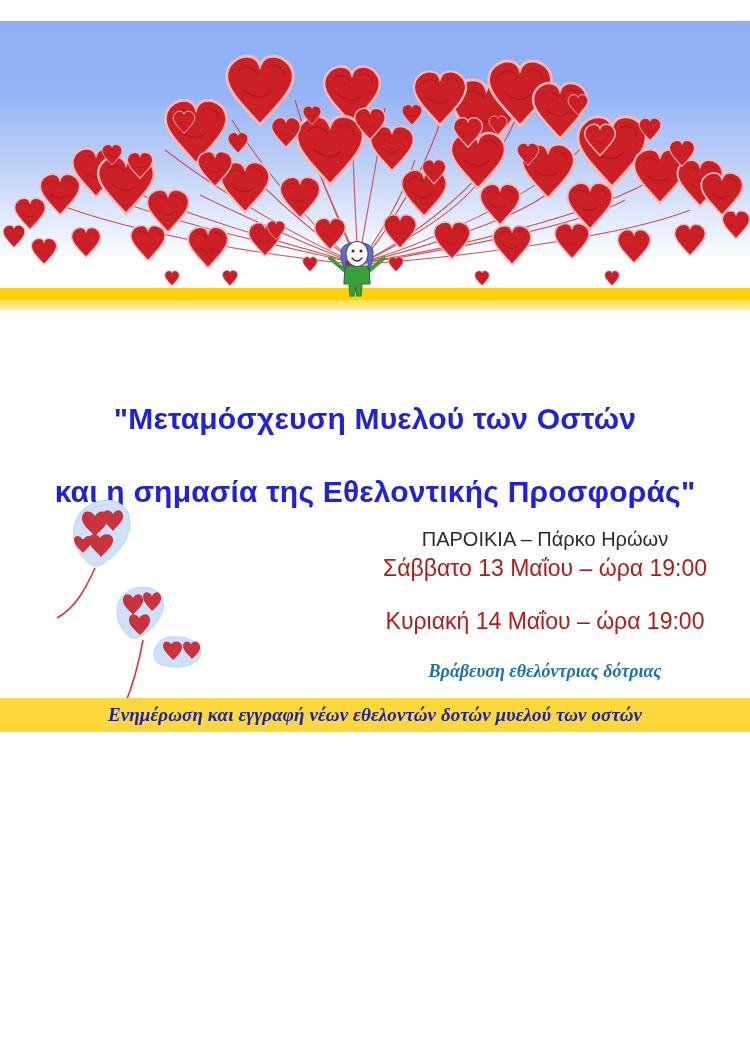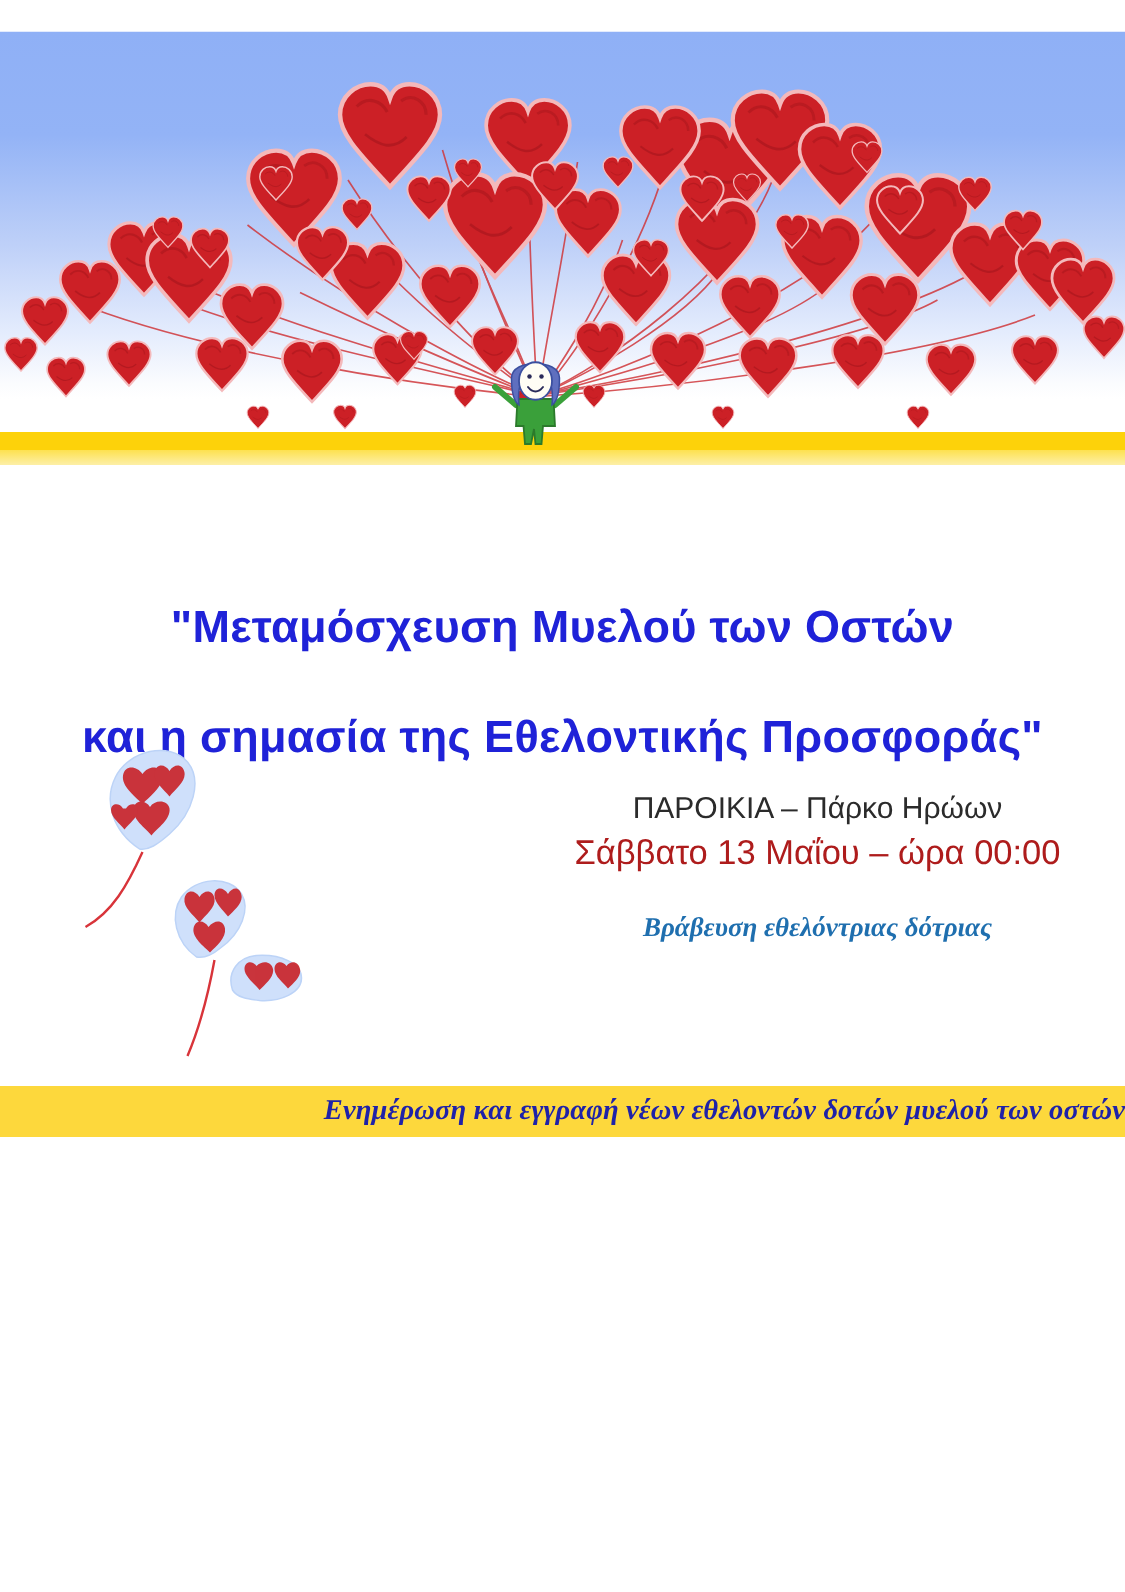--- a/index.html
+++ b/index.html
@@ -51,22 +51,22 @@
   .award{
     font-family:"Liberation Serif",serif;font-style:italic;font-weight:bold;
     font-size:18px;color:#1f6faf;white-space:nowrap;margin-top:6px;
   }
 
   
   .balloons{position:absolute;left:55px;top:490px;width:180px;height:215px;}
 
   
   .banner{
-    position:absolute;left:0;top:724px;width:750px;height:34px;
-    background:#fdd83c;display:flex;align-items:center;justify-content:flex-end;
+    position:absolute;left:0;top:698px;width:750px;height:34px;
+    background:#fdd83c;display:flex;align-items:center;justify-content:center;
   }
   .banner span{
     font-family:"Liberation Serif",serif;font-style:italic;font-weight:bold;
     font-size:19px;color:#1f22a8;letter-spacing:.1px;white-space:nowrap;
   }
 
   
   .footer{position:absolute;left:0;top:770px;width:750px;height:291px;}
 </style>
 </head>
@@ -352,21 +352,22 @@
 
     <path d="M100,170 C96,158 104,148 116,147 C132,146 146,152 146,162 C146,172 132,178 118,177 C110,176 103,175 100,170 Z" fill="#cfe0fb" stroke="#bcd3f7" stroke-width="1"></path>
     <g fill="#c9252b" opacity=".92">
       <path d="M116,154 C113,150 108,151 108,156 C108,161 115,166 118,170 C122,166 128,161 127,156 C126,151 120,150 116,154 Z"></path>
       <path d="M136,154 C133,150 128,151 128,156 C128,161 134,165 137,169 C141,165 146,161 145,156 C144,151 139,150 136,154 Z"></path>
     </g>
   </svg>
 
   <div class="events">
     <p class="ev-place">ΠΑΡΟΙΚΙΑ – Πάρκο Ηρώων</p>
-    <p class="ev-date">Σάββατο 13 Μαΐου – ώρα 00:00</p>
+    <p class="ev-date">Σάββατο 13 Μαΐου – ώρα 19:00</p>
+    <p class="ev-date">Κυριακή 14 Μαΐου – ώρα 19:00</p>
     <p class="award">Βράβευση εθελόντριας δότριας</p>
   </div>
 
   <div class="banner">
     <span>Ενημέρωση και εγγραφή νέων εθελοντών δοτών μυελού των οστών</span>
   </div>
 
   <div class="footer">
     
     

